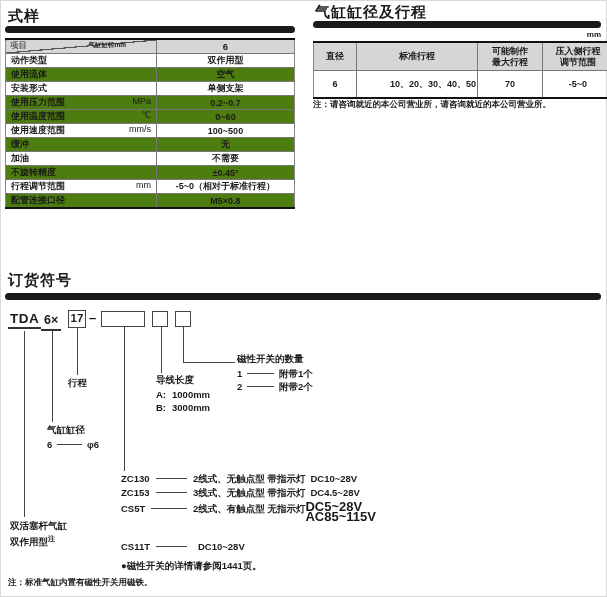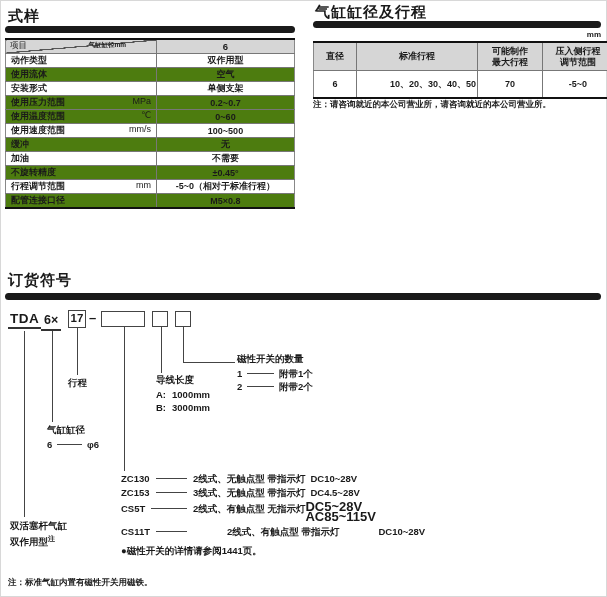--- a/index.html
+++ b/index.html
@@ -246,26 +246,25 @@
       <span class="sw-code">CS5T</span>
       <span class="sw-dash"></span>
     </span>
     <span class="sw-desc">2线式、有触点型 无指示灯</span>
     <span class="volt2">
       <div>DC5~28V</div>
       <div>AC85~115V</div>
     </span>
   </div>
 
-  <div class="sw-row" style="margin-top:4px;gap:34px;">
+  <div class="sw-row" style="margin-top:19px;">
     <span class="sw-left">
       <span class="sw-code">CS11T</span>
       <span class="sw-dash"></span>
     </span>
-    <span class="sw-desc">2线式、有触点型 带指示灯</span>
     <span class="sw-volt">DC10~28V</span>
   </div>
 
   <div class="lbl" style="margin-top:7px;">●磁性开关的详情请参阅1441页。</div>
 </div>
 
 <div class="abs lbl" style="left:10px;top:519px;line-height:13px;">
   <div>双活塞杆气缸</div>
   <div><span>双作用型</span><span class="sup">注</span></div>
 </div>

